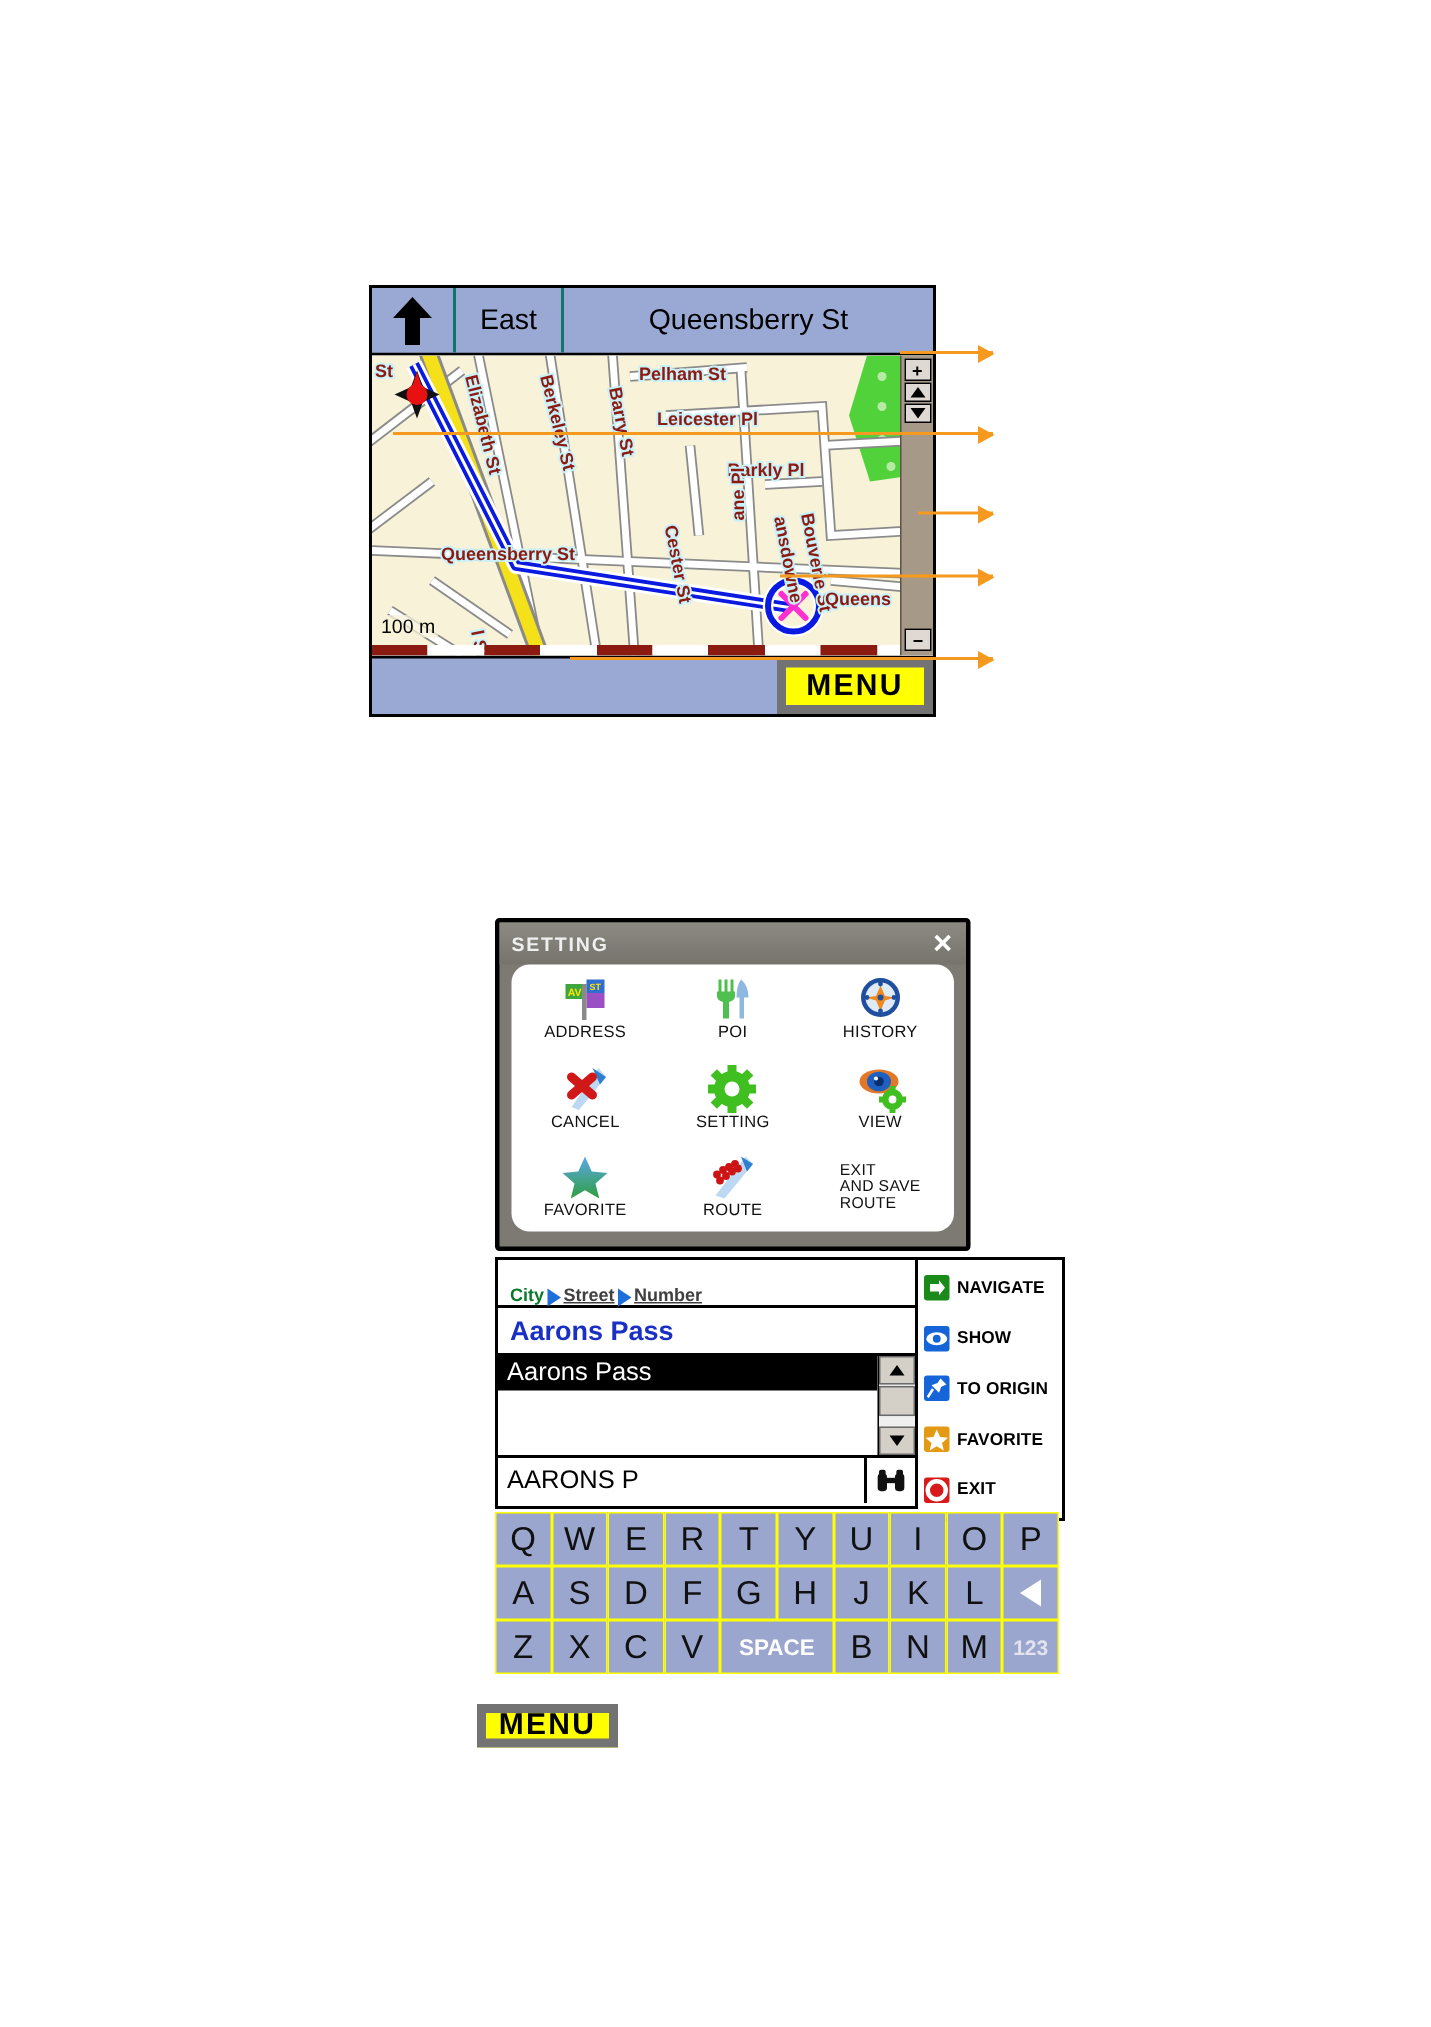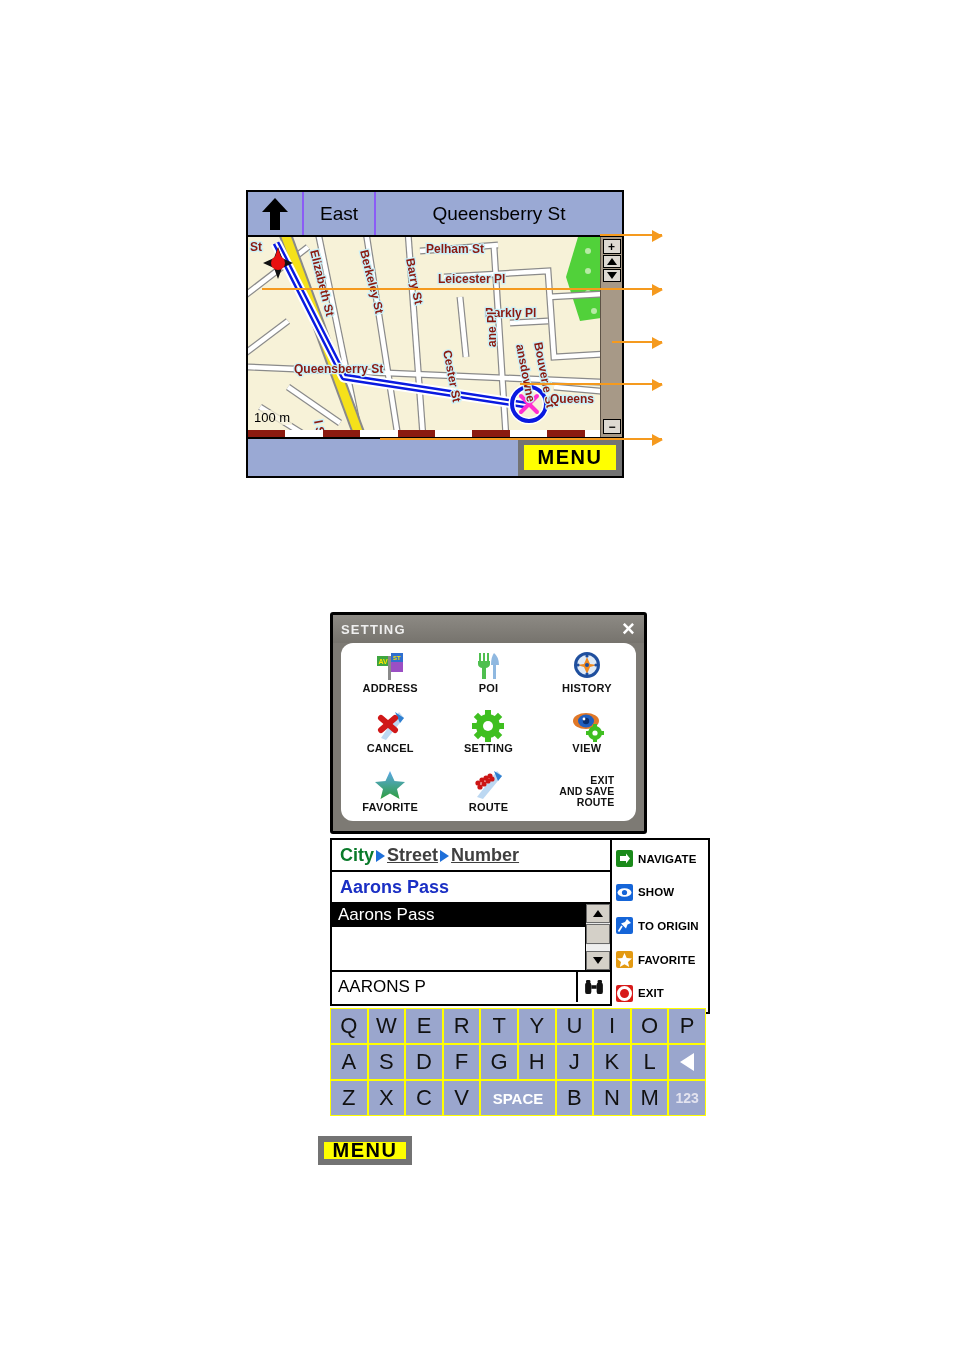--- a/index.html
+++ b/index.html
@@ -6,21 +6,21 @@
   body{
     width:954px;height:1351px;position:relative;overflow:hidden;
     font-family:"Liberation Sans","DejaVu Sans",sans-serif;
     -webkit-font-smoothing:none;
   }
   .abs{position:absolute;}
 
   
   #map-screen{left:246px;top:190px;width:378px;height:288px;border:2px solid #000;box-sizing:border-box;background:#a8b4d8;}
   #map-header{display:flex;height:45px;box-sizing:border-box;border-bottom:2px solid #000;background:#9aa9d4;}
-  .hdr-cell{border-right:2px solid #8b5cf6;box-sizing:border-box;display:flex;align-items:center;justify-content:center;background:#9aa9d4;}
+  .hdr-cell{border-right:2px solid #0f766e;box-sizing:border-box;display:flex;align-items:center;justify-content:center;background:#9aa9d4;}
   #hdr-arrow{width:56px;}
   #hdr-dir{width:72px;font-size:19px;color:#000;}
   #hdr-street{flex:1;font-size:19px;color:#000;border-right:none;}
   .arrow-shape{position:relative;width:26px;height:32px;}
   .arrow-shape:before{content:"";position:absolute;left:8px;top:10px;width:10px;height:22px;background:#000;}
   .arrow-shape:after{content:"";position:absolute;left:0;top:0;border-left:13px solid transparent;border-right:13px solid transparent;border-bottom:14px solid #000;}
 
   #map-body{position:relative;height:200px;background:#f7f2d8;overflow:hidden;}
   #map-canvas{position:absolute;left:0;top:0;width:100%;height:100%;}
 
@@ -53,26 +53,26 @@
   
   #setting-panel{left:330px;top:612px;width:317px;height:222px;background:#7d7a74;border:3px solid #000;box-sizing:border-box;border-radius:3px;}
   #setting-title{height:28px;display:flex;align-items:center;padding:0 8px;color:#efefef;font-size:13px;font-weight:bold;letter-spacing:1.2px;
     background:linear-gradient(to bottom,#8d8a84,#76736d);}
   #setting-title .sp{flex:1;}
   #close-x{color:#fff;font-size:22px;font-weight:bold;line-height:1;cursor:pointer;}
   #setting-body{margin:0 8px 8px;height:178px;background:#fff;border-radius:12px;
     display:grid;grid-template-columns:repeat(3,1fr);grid-template-rows:repeat(3,1fr);align-items:center;justify-items:center;}
   .sitem{display:flex;flex-direction:column;align-items:center;justify-content:flex-start;width:100%;}
   .sicon{width:34px;height:32px;position:relative;margin-bottom:1px;}
-  .slabel{font-size:11px;font-weight:bold;color:#111;text-align:right;line-height:1.05;letter-spacing:.2px;}
+  .slabel{font-size:11px;font-weight:normal;color:#111;text-align:left;line-height:1.05;letter-spacing:.2px;}
   .slabel.multi{font-size:10.5px;}
 
   
   #search-panel{left:330px;top:838px;width:282px;height:168px;border:2px solid #000;box-sizing:border-box;background:#fff;}
-  #crumb{height:32px;display:flex;align-items:center;gap:2px;padding:0 8px;border-bottom:2px solid #000;box-sizing:border-box;font-size:18px;font-weight:bold;}
+  #crumb{height:32px;display:flex;align-items:flex-end;gap:2px;padding:0 8px;border-bottom:2px solid #000;box-sizing:border-box;font-size:12px;font-weight:bold;}
   #crumb .c-city{color:#0a7a2a;}
   #crumb .c-link{color:#404040;text-decoration:underline;}
   .carrow{width:0;height:0;border-left:9px solid #1e6fd9;border-top:6px solid transparent;border-bottom:6px solid transparent;position:relative;top:1px;}
   #query-row{height:32px;display:flex;align-items:center;padding:0 8px;border-bottom:2px solid #000;box-sizing:border-box;font-size:18px;font-weight:bold;color:#1a2fc4;}
   #result-list{height:68px;display:flex;border-bottom:2px solid #000;box-sizing:border-box;}
   #rl-items{flex:1;}
   .rrow{height:22.6px;display:flex;align-items:center;padding:0 6px;font-size:17px;color:#000;box-sizing:border-box;}
   .rrow.sel{background:#000;color:#fff;}
   .rrow.hov{background:#c9cfe8;}
   #rl-scroll{width:25px;border-left:1px solid #000;box-sizing:border-box;background:#e8e8e8;display:flex;flex-direction:column;}

